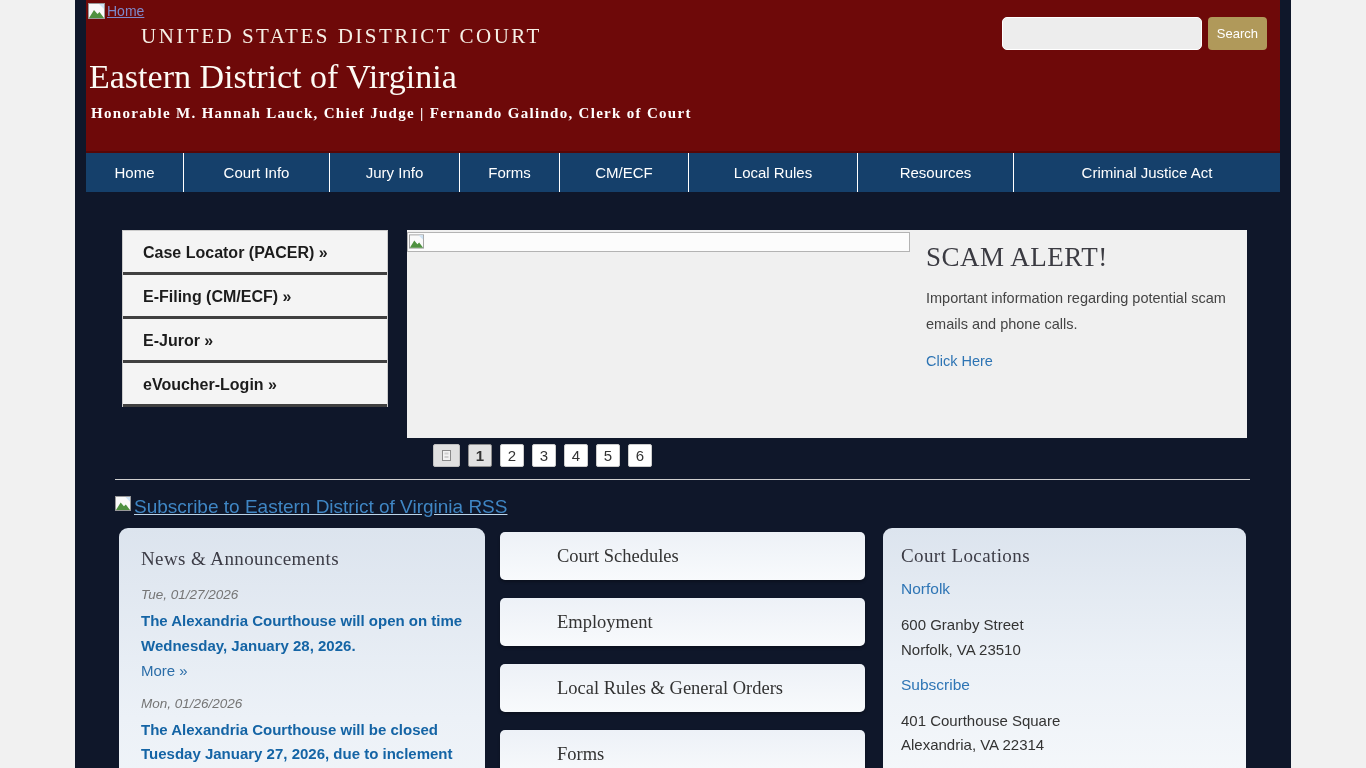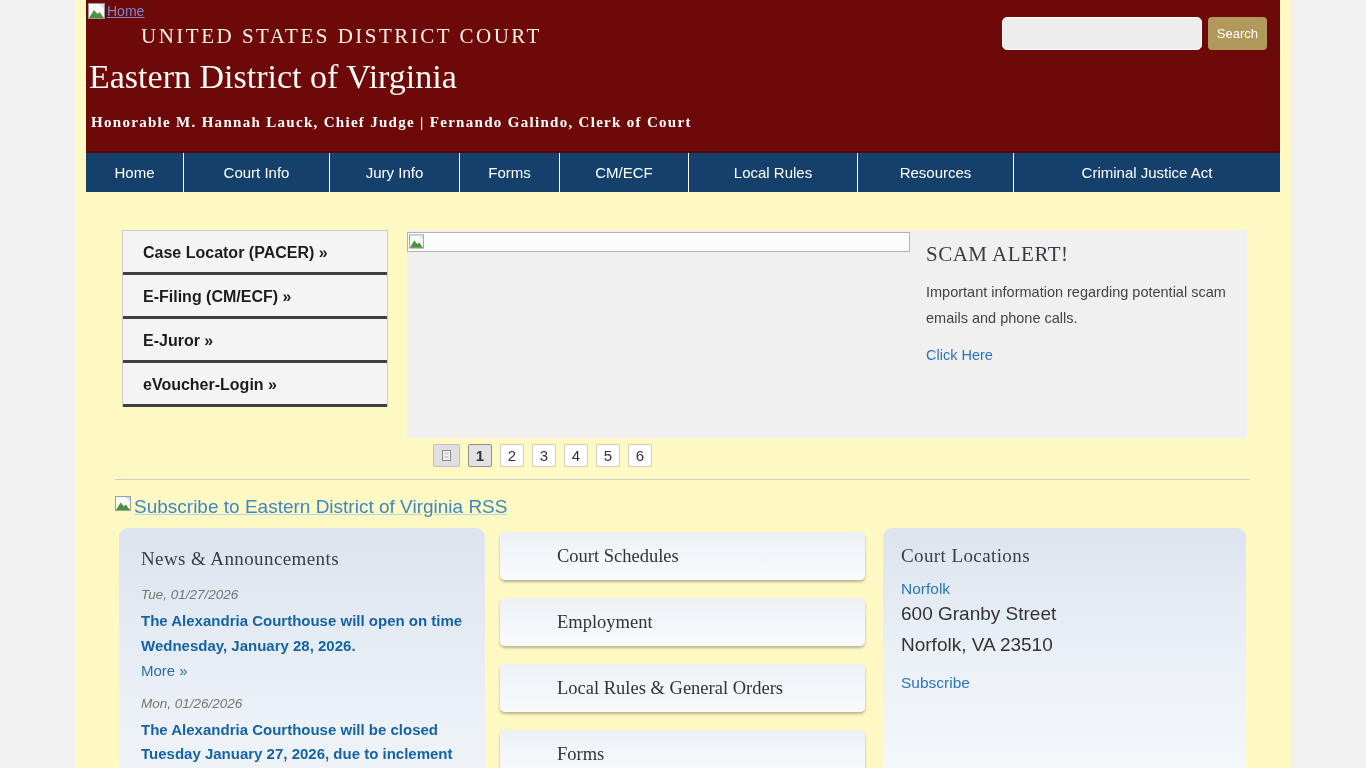--- a/index.html
+++ b/index.html
@@ -1,29 +1,29 @@
 <!DOCTYPE html>
 <html><head>
 <meta charset="utf-8">
 <style>
   * { margin:0; padding:0; box-sizing:border-box; }
   html,body { width:1366px; height:768px; overflow:hidden; }
   body { background:#f1f1f1; font-family:"Liberation Sans", sans-serif; }
-  .page { width:1216px; height:768px; margin:0 auto; background:#fef9c3; padding:0 11px; overflow:hidden; }
+  .page { width:1216px; height:768px; margin:0 auto; background:#0f172a; padding:0 11px; overflow:hidden; }
 
   
   .header { height:151px; background:#6e0909; position:relative; color:#fff; }
   .home-link { display:inline-flex; align-items:center; gap:2px; color:#7e88c9; font-size:14px;
                padding:3px 0 0 2px; cursor:pointer; text-decoration:underline; }
   .eyebrow { font-family:"Liberation Serif", serif; font-weight:normal; font-size:21px;
              letter-spacing:2.5px; color:#f6f0e6; margin:1px 0 0 55px; }
   .site-title { font-family:"Liberation Serif", serif; font-weight:normal; font-size:34px;
                 color:#fdfbf5; margin:9px 0 0 3px; }
   .subtitle { font-family:"Liberation Serif", serif; font-weight:bold; font-size:15px;
-              letter-spacing:1.3px; color:#fff; margin:18px 0 0 5px; }
+              letter-spacing:1.3px; color:#fff; margin:9px 0 0 5px; }
   .search-wrap { position:absolute; top:17px; right:13px; display:flex; }
   .search-input { width:200px; height:33px; border:1px solid #fff; border-radius:5px;
                   background:#ededed; padding:0 8px; font-size:14px; outline:none; }
   .search-btn { height:33px; margin-left:6px; padding:0 9px; background:#b0995a; color:#fff;
                 border:none; border-radius:4px; font-size:13px; cursor:pointer; }
 
   
   .nav { display:flex; height:41px; background:#15406b; border-top:2px solid #560707; }
   .nav-item { display:flex; align-items:center; justify-content:center; color:#fff; font-size:15px;
               cursor:pointer; }
@@ -33,21 +33,21 @@
   .row1 { display:flex; margin:38px 0 0 36px; }
   .quick-links { width:266px; border:1px solid #ccc; border-bottom:none; align-self:flex-start; }
   .quick-item { height:44px; line-height:44px; padding-left:20px; border-bottom:3px solid #404040;
                 background:#f4f4f4; font-weight:bold; font-size:16px; color:#1c1c1c; cursor:pointer; }
   .right-col { margin-left:19px; }
   .carousel { width:840px; height:208px; background:#f0f0f0; position:relative; }
   .slide-placeholder { position:absolute; top:2px; left:0; width:503px; height:20px;
                        background:#fcfcfc; border:1px solid #b3b3b3; display:flex;
                        align-items:flex-start; padding:1px 0 0 1px; }
   .scam { position:absolute; left:519px; top:12px; width:310px; }
-  .scam-heading { font-family:"Liberation Serif", serif; font-weight:normal; font-size:21px;
+  .scam-heading { font-family:"Liberation Serif", serif; font-weight:normal; font-size:27px;
                   color:#3b3b42; letter-spacing:.5px; }
   .scam-body { font-size:14.5px; color:#444; line-height:1.8; margin-top:12px; }
   .scam-link { color:#2d74b4; font-size:14.5px; margin-top:16px; cursor:pointer; text-decoration:none; display:inline-block; }
 
   .pager { display:flex; gap:8px; margin:6px 0 0 26px; align-items:center; }
   .pager-btn { height:23px; min-width:24px; display:flex; align-items:center; justify-content:center;
                font-size:15px; color:#333; background:#fff; border:1px solid #ccc; border-radius:2px;
                cursor:pointer; padding:0 5px; }
   .pager-prev { width:27px; background:#e0e0e0; border-color:#bfbfbf; }
   .pager-btn.active { background:#e2e2e2; border-color:#8f8f8f; font-weight:bold; }
@@ -69,21 +69,21 @@
   .news-more { color:#2b6da8; font-size:15px; margin-top:3px; cursor:pointer; }
 
   .shortcut-col { width:365px; margin-left:15px; display:flex; flex-direction:column; gap:18px; padding-top:4px; }
   .shortcut { height:48px; border-radius:5px; background:linear-gradient(180deg,#edf1f7,#f8fafc);
               box-shadow:0 2px 3px rgba(0,0,0,.28); display:flex; align-items:center;
               padding-left:57px; font-family:"Liberation Serif", serif; font-size:18.5px;
               color:#333; cursor:pointer; }
 
   .locations { width:363px; min-height:300px; margin-left:18px; padding:17px 18px; }
   .loc-name { color:#2e75b5; font-size:15.5px; margin-top:13px; cursor:pointer; }
-  .loc-addr { color:#333; font-size:19px; line-height:1.65; }
+  .loc-addr { color:#333; font-size:15px; line-height:1.65; margin-top:15px; }
 
   .bimg { flex:none; }
 </style>
 </head>
 <body>
 
 <div class="page">
 
   <div class="header">
     <a class="home-link">
@@ -194,17 +194,21 @@
       <div class="panel-heading">Court Locations</div>
       <div>
         <div class="loc-name">Norfolk</div>
         <div class="loc-addr">
           <div>600 Granby Street</div>
           <div>Norfolk, VA 23510</div>
         </div>
       </div>
       <div>
         <div class="loc-name">Subscribe</div>
+        <div class="loc-addr">
+          <div>401 Courthouse Square</div>
+          <div>Alexandria, VA 22314</div>
+        </div>
       </div>
     </div>
 
   </div>
 </div>
 
 </body></html>

